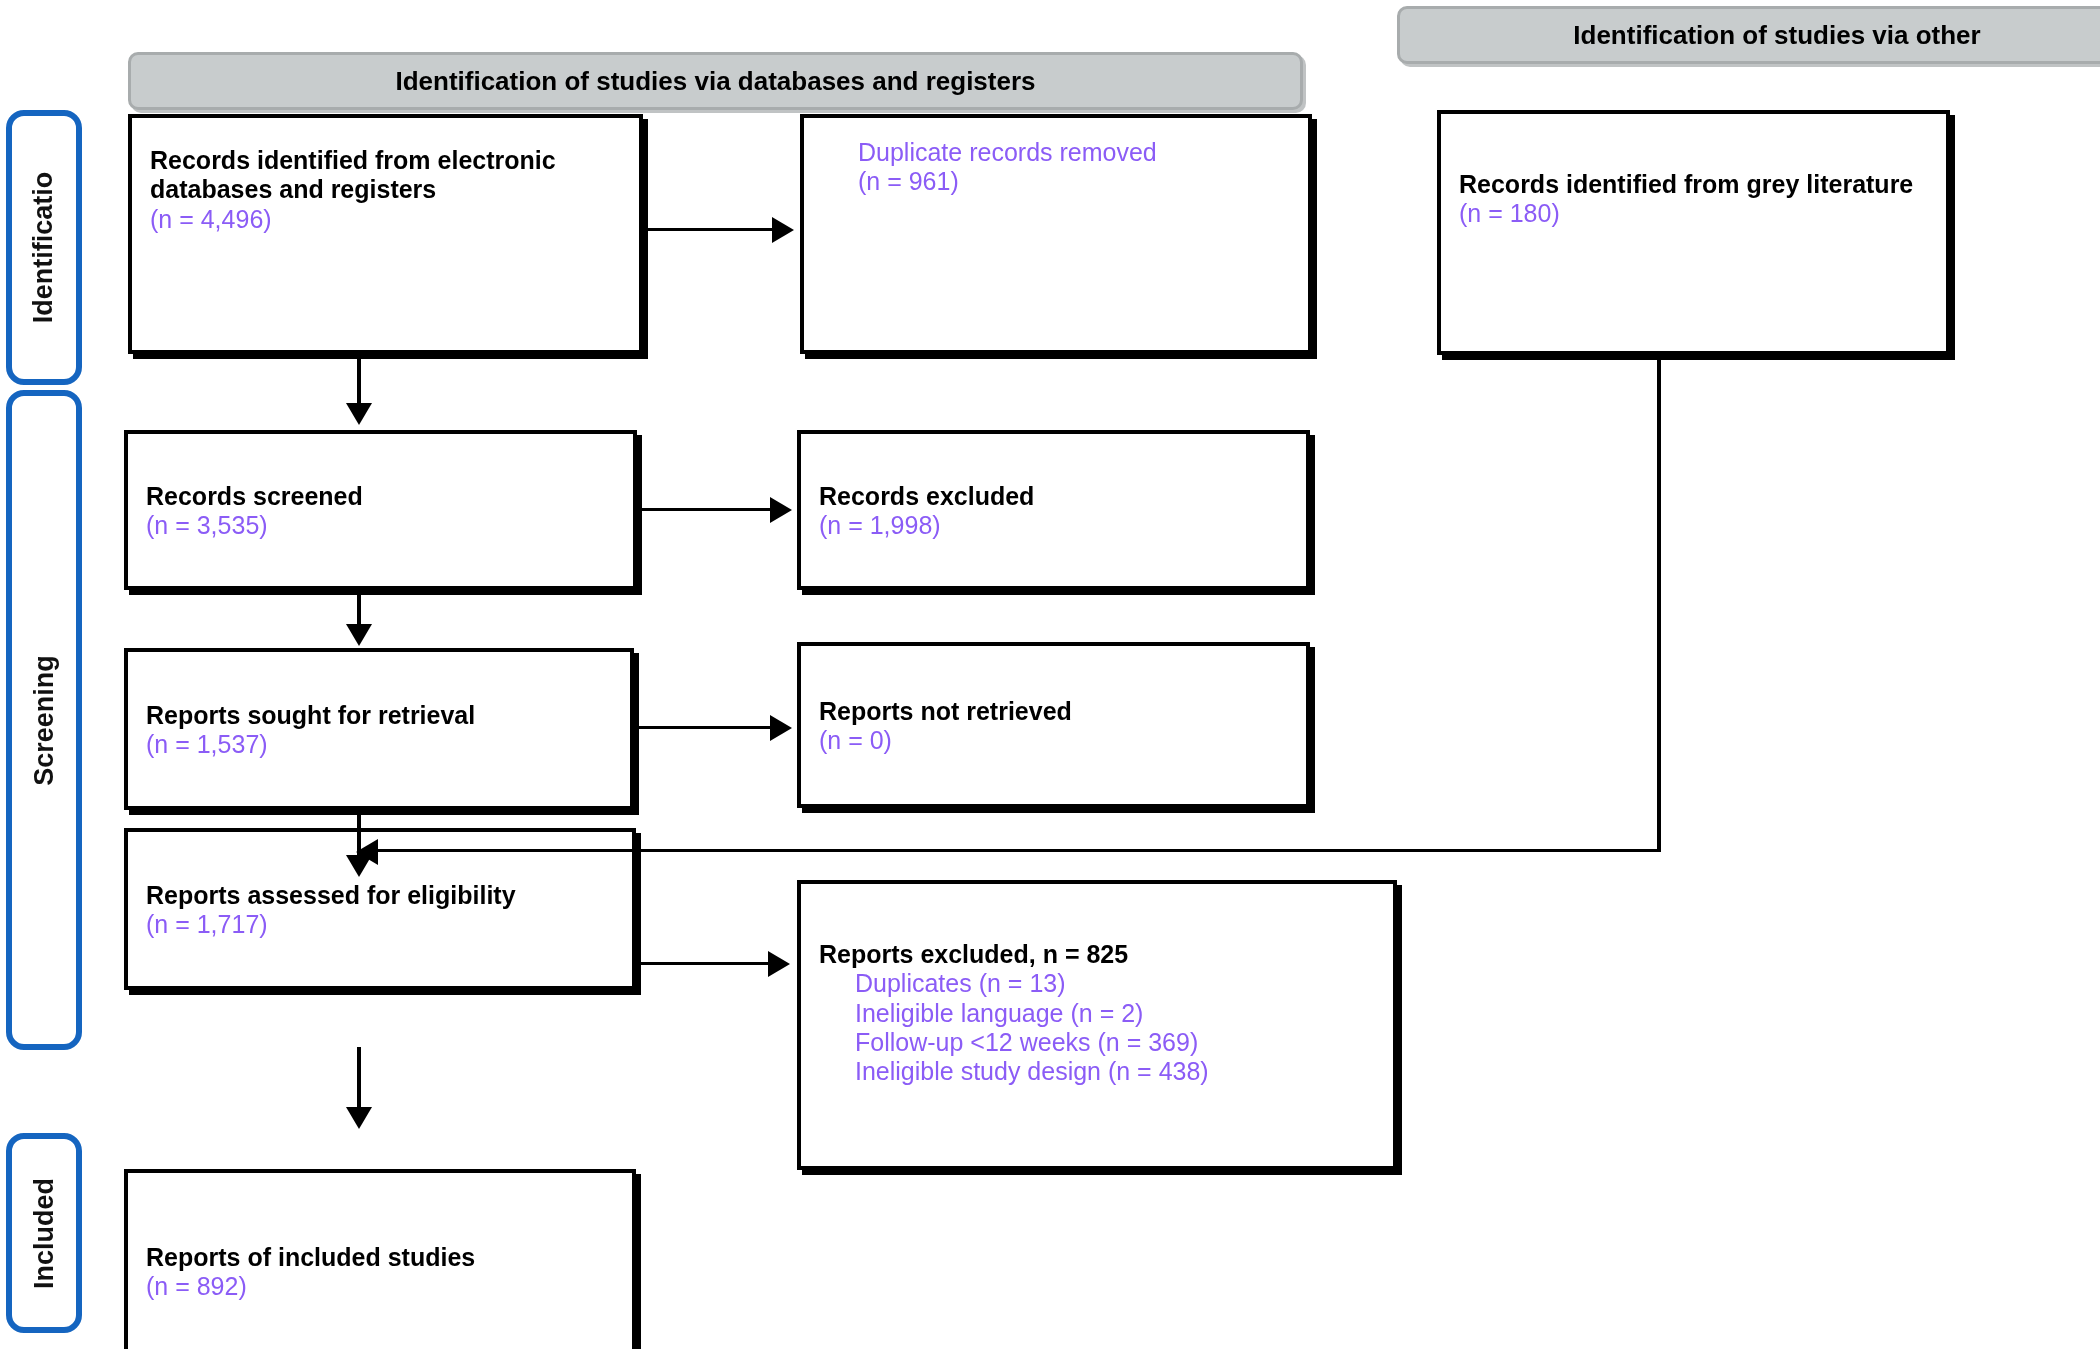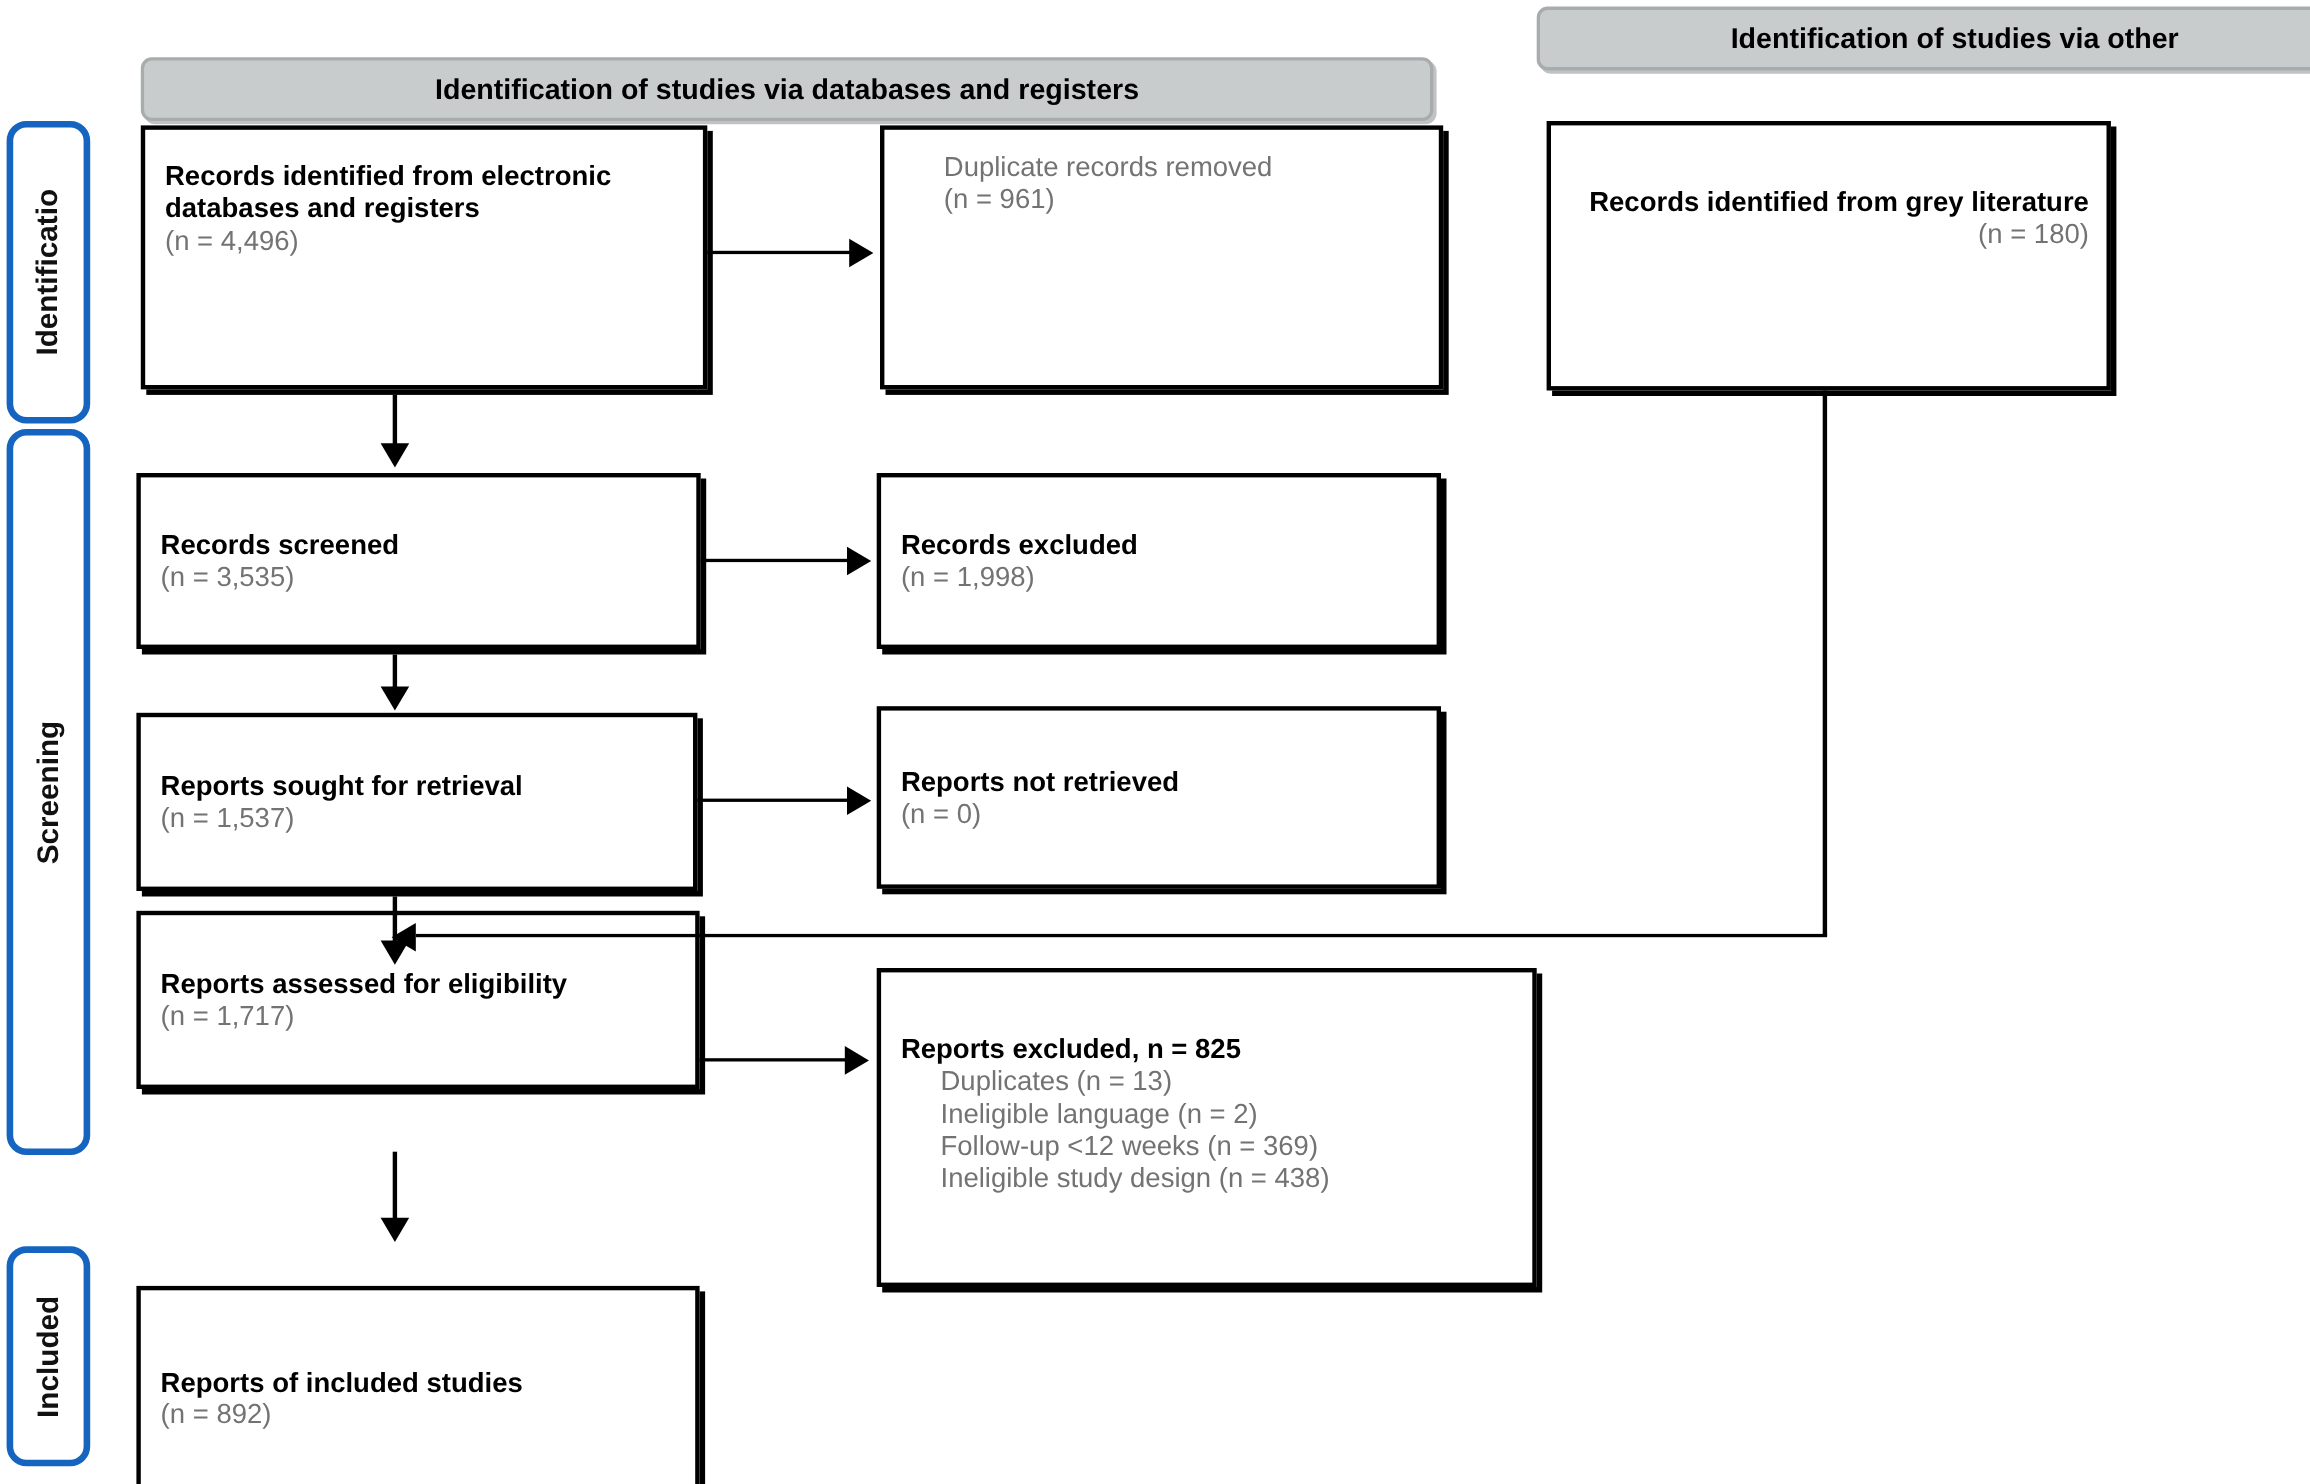--- a/index.html
+++ b/index.html
@@ -82,29 +82,29 @@
   .fbox .ttl {
     font-weight: bold;
     font-size: 25px;
     line-height: 1.17;
     color: #000000;
   }
   .fbox .ttl .ital { font-style: italic; }
   .fbox .sub {
     font-size: 25px;
     line-height: 1.17;
-    color: #737373;
+    color: #8b5cf6;
     font-weight: normal;
   }
   .fbox .indent { padding-left: 36px; }
 
   
   #box-identified   { left: 128px;  top: 114px;  width: 515px; height: 240px; }
   #box-removed      { left: 800px;  top: 114px;  width: 512px; height: 240px; }
-  #box-grey         { left: 1406px; top: 110px;  width: 513px; height: 245px; text-align: right; }
+  #box-grey         { left: 1437px; top: 110px;  width: 513px; height: 245px; }
   #box-screened     { left: 124px;  top: 430px;  width: 513px; height: 160px; }
   #box-excluded     { left: 797px;  top: 430px;  width: 513px; height: 160px; }
   #box-sought       { left: 124px;  top: 648px;  width: 510px; height: 162px; }
   #box-notretrieved { left: 797px;  top: 642px;  width: 513px; height: 166px; }
   #box-assessed     { left: 124px;  top: 828px;  width: 512px; height: 162px; }
   #box-repexcluded  { left: 797px;  top: 880px;  width: 600px; height: 290px; }
   #box-included     { left: 124px;  top: 1143px; width: 512px; height: 206px; }
 
   #box-identified   { justify-content: flex-start; padding-top: 28px; }
   #box-removed      { justify-content: flex-start; padding-top: 20px; }

